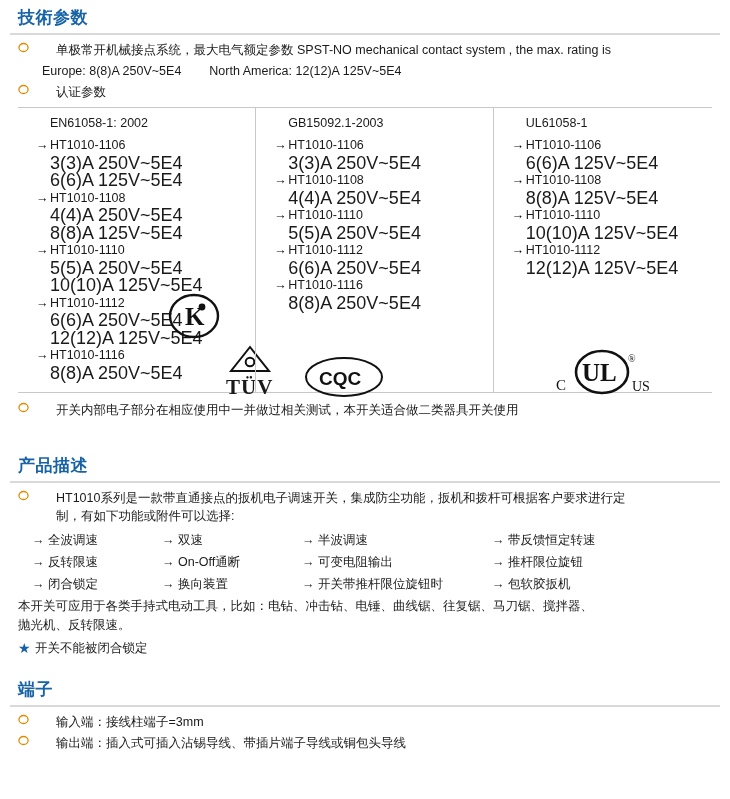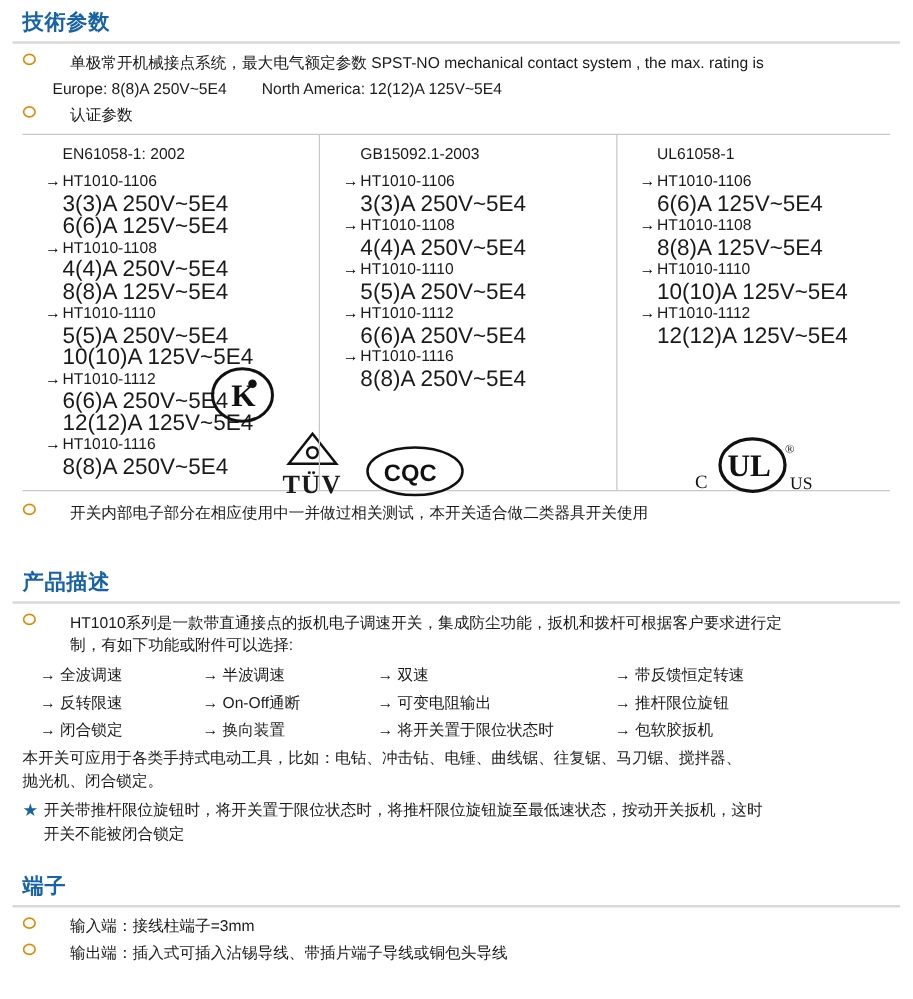--- a/index.html
+++ b/index.html
@@ -118,21 +118,21 @@
   }
   .tuv-text {
     font-family: "Liberation Serif", serif;
     font-size: 21px;
     font-weight: bold;
     letter-spacing: 1px;
     margin-top: -2px;
   }
   .logo-cqc {
     position: absolute;
-    left: 36px;
+    left: 48px;
     top: 248px;
   }
   .logo-ul {
     position: absolute;
     left: 62px;
     top: 240px;
   }
 
   
   .feat-grid {
@@ -318,42 +318,41 @@
         </svg>
     </span>
     <span class="b-text">
       <span>HT1010系列是一款带直通接点的扳机电子调速开关，集成防尘功能，扳机和拨杆可根据客户要求进行定</span><br>
       <span>制，有如下功能或附件可以选择:</span>
     </span>
   </div>
 
   <div class="feat-grid">
     <div class="feat-cell"><span class="arrow">→</span><span>全波调速</span></div>
+    <div class="feat-cell"><span class="arrow">→</span><span>双速</span></div>
     <div class="feat-cell"><span class="arrow">→</span><span>半波调速</span></div>
-    <div class="feat-cell"><span class="arrow">→</span><span>双速</span></div>
     <div class="feat-cell"><span class="arrow">→</span><span>带反馈恒定转速</span></div>
 
     <div class="feat-cell"><span class="arrow">→</span><span>反转限速</span></div>
     <div class="feat-cell"><span class="arrow">→</span><span>On-Off通断</span></div>
     <div class="feat-cell"><span class="arrow">→</span><span>可变电阻输出</span></div>
     <div class="feat-cell"><span class="arrow">→</span><span>推杆限位旋钮</span></div>
 
     <div class="feat-cell"><span class="arrow">→</span><span>闭合锁定</span></div>
     <div class="feat-cell"><span class="arrow">→</span><span>换向装置</span></div>
-    <div class="feat-cell"><span class="arrow">→</span><span>将开关置于限位状态时</span></div>
+    <div class="feat-cell"><span class="arrow">→</span><span>开关带推杆限位旋钮时</span></div>
     <div class="feat-cell"><span class="arrow">→</span><span>包软胶扳机</span></div>
   </div>
 
   <div class="para">本开关可应用于各类手持式电动工具，比如：电钻、冲击钻、电锤、曲线锯、往复锯、马刀锯、搅拌器、</div>
-  <div class="para">抛光机、闭合锁定。</div>
+  <div class="para">抛光机、反转限速。</div>
 
   <div class="star-row">
     <span class="star-mark">★</span>
     <span class="star-text">
-      <span>开关带推杆限位旋钮时，将开关置于限位状态时，将推杆限位旋钮旋至最低速状态，按动开关扳机，这时</span>
       <span class="cont">开关不能被闭合锁定</span>
     </span>
   </div>
 
   <div class="spacer-md"></div>
 
   <h2 class="sec-title">端子</h2>
   <div class="sec-rule"></div>
 
   <div class="bullet-row">

